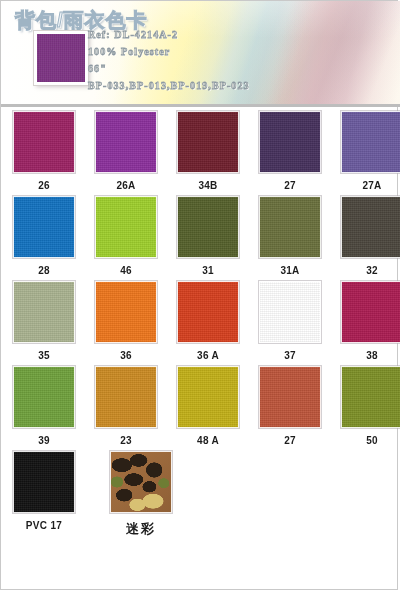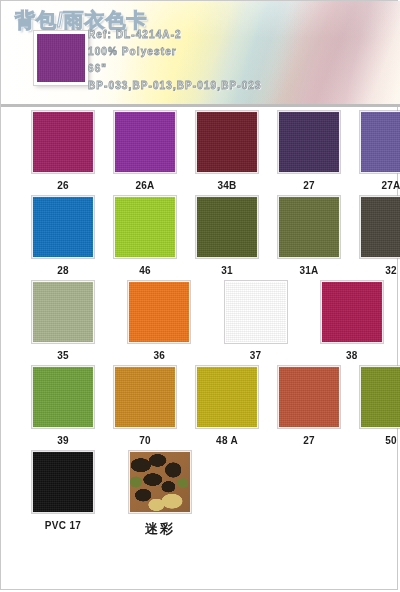--- a/index.html
+++ b/index.html
@@ -64,27 +64,27 @@
       repeating-linear-gradient(90deg, rgba(255,255,255,.055) 0 1px, rgba(0,0,0,0) 1px 2px),
       repeating-linear-gradient(0deg, rgba(0,0,0,.05) 0 1px, rgba(0,0,0,0) 1px 2px);
   }
 
   .meta{position:absolute;left:87px;top:28px;}
   .meta div{
     font-size:10px;font-weight:bold;letter-spacing:1.1px;
     color:#f2efe4;
     -webkit-text-stroke:.8px #8e9aa2;
     text-shadow:1px 1px 0 rgba(255,255,255,.85);
-    margin-bottom:6px;white-space:nowrap;
+    margin-bottom:6px;white-space:nowrap;font-family:Liberation Serif, serif;
   }
   .meta div:last-child{margin-bottom:8px;}
 
   
   .grid{position:absolute;left:0;top:110px;width:100%;}
-  .row{display:flex;height:85px;padding-left:19px;}
+  .row{display:flex;height:85px;}
   .cell{width:77px;margin-left:20px;}
   .cell:first-child{margin-left:12px;}
   .chip{
     width:62px;height:62px;
     border:1px solid rgba(255,255,255,.9);
     box-shadow:0 0 0 1px rgba(175,170,175,.55);
     box-sizing:border-box;position:relative;overflow:hidden;
   }
   .chip .tex{
     position:absolute;inset:0;
@@ -211,20 +211,26 @@
           </div>
         <div class="label">35</div>
       </div>
       <div class="cell">
         <div class="chip" style="background-color: rgb(237, 118, 28);">
             <div class="tex"></div>
           </div>
         <div class="label">36</div>
       </div>
       <div class="cell">
+        <div class="chip" style="background-color: rgb(214, 63, 30);">
+            <div class="tex"></div>
+          </div>
+        <div class="label">36 A</div>
+      </div>
+      <div class="cell">
         <div class="chip">
             <div class="tex"></div>
           </div>
         <div class="label">37</div>
       </div>
       <div class="cell">
         <div class="chip" style="background-color: rgb(171, 28, 82);">
             <div class="tex"></div>
           </div>
         <div class="label">38</div>
@@ -235,21 +241,21 @@
       <div class="cell">
         <div class="chip" style="background-color: rgb(111, 161, 60);">
             <div class="tex"></div>
           </div>
         <div class="label">39</div>
       </div>
       <div class="cell">
         <div class="chip" style="background-color: rgb(203, 138, 34);">
             <div class="tex"></div>
           </div>
-        <div class="label">70</div>
+        <div class="label">23</div>
       </div>
       <div class="cell">
         <div class="chip" style="background-color: rgb(194, 176, 23);">
             <div class="tex"></div>
           </div>
         <div class="label">48 A</div>
       </div>
       <div class="cell">
         <div class="chip" style="background-color: rgb(189, 85, 58);">
             <div class="tex"></div>

